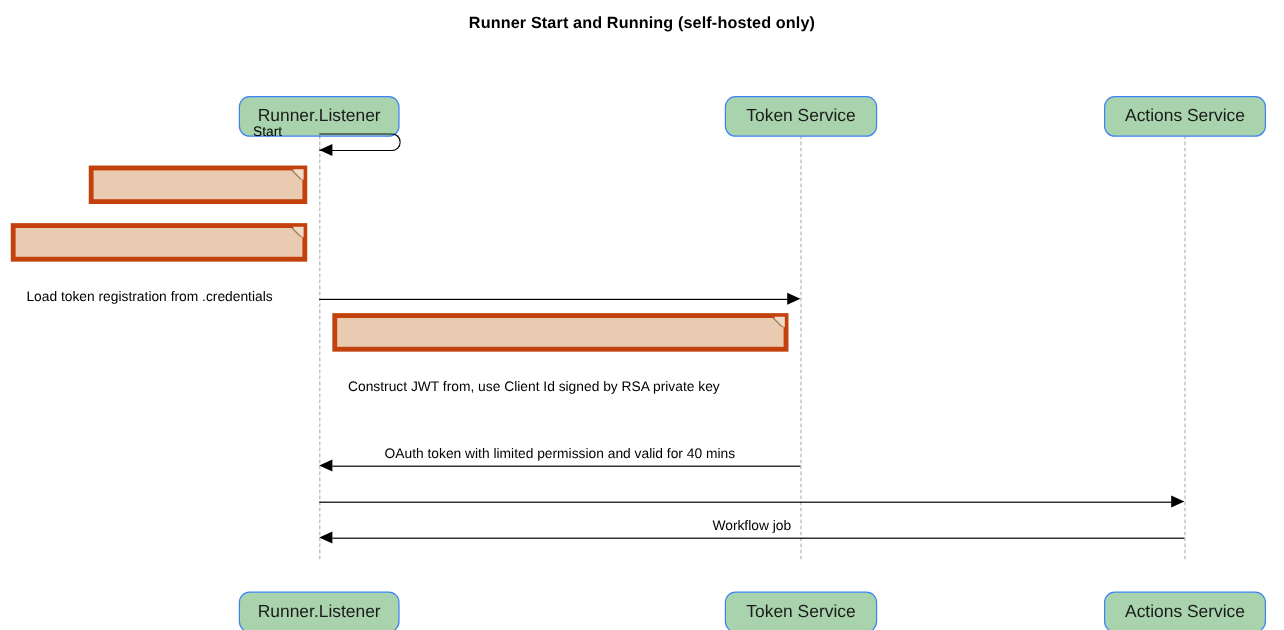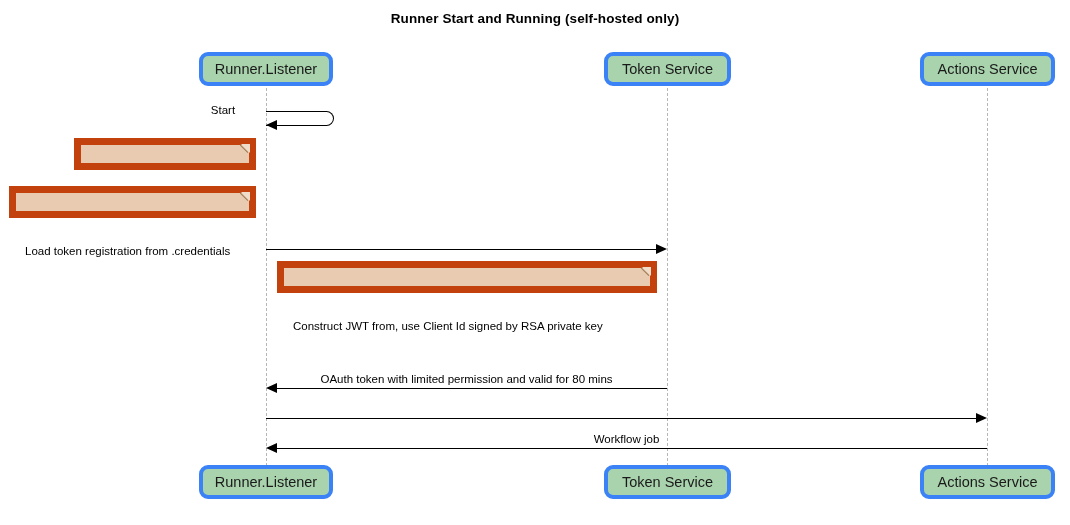--- a/index.html
+++ b/index.html
@@ -39,36 +39,37 @@
     width: 0;
     height: 378px;
     border-left: 1px dashed #b6b6b6;
   }
 
   
   .participant {
     position: absolute;
     height: 34px;
     background: #a8d3ac;
-    border: 4px solid #3b82f6;
+    border: 1px solid #3b82f6;
     border-radius: 9px;
     display: flex;
     align-items: center;
     justify-content: center;
     font-size: 14.5px;
     color: #1a1a1a;
     box-sizing: border-box;
     white-space: nowrap;
+    margin-top: 28px;
   }
 
   
   .note {
     position: absolute;
     background: #e8cbb0;
-    border: 7px solid #c2410c;
+    border: 4px solid #c2410c;
     box-sizing: border-box;
     font-size: 11.5px;
     color: #000000;
     padding: 6px 9px 6px 9px;
     line-height: 15px;
     white-space: pre-line;
   }
   .note .fold {
     position: absolute;
     top: -1px;
@@ -178,21 +179,21 @@
 
   <div class="self-label" style="left:186px; top:104px; width:74px">Start</div>
   <div class="selfloop" style="left:266px; top:111px; width:68px; height:15px"></div>
   <div class="arrowhead-left" style="left:266px; top:120px"></div>
 
   <div class="msg" style="left:266px; top:249px; width:390px"></div>
   <div class="arrowhead-right" style="left:656px; top:244px"></div>
 
   <div class="msg" style="left:277px; top:388px; width:390px"></div>
   <div class="arrowhead-left" style="left:266px; top:383px"></div>
-  <div class="msg-label" style="left:266px; top:373px; width:401px">OAuth token with limited permission and valid for 80 mins</div>
+  <div class="msg-label" style="left:266px; top:373px; width:401px">OAuth token with limited permission and valid for 40 mins</div>
 
   <div class="msg" style="left:266px; top:418px; width:710px"></div>
   <div class="arrowhead-right" style="left:976px; top:413px"></div>
 
   <div class="msg" style="left:277px; top:448px; width:710px"></div>
   <div class="arrowhead-left" style="left:266px; top:443px"></div>
   <div class="msg-label" style="left:266px; top:433px; width:721px">Workflow job</div>
 
   <div class="note" style="left:74px; top:138px; width:182px; height:32px">
     <span class="fold"></span>

